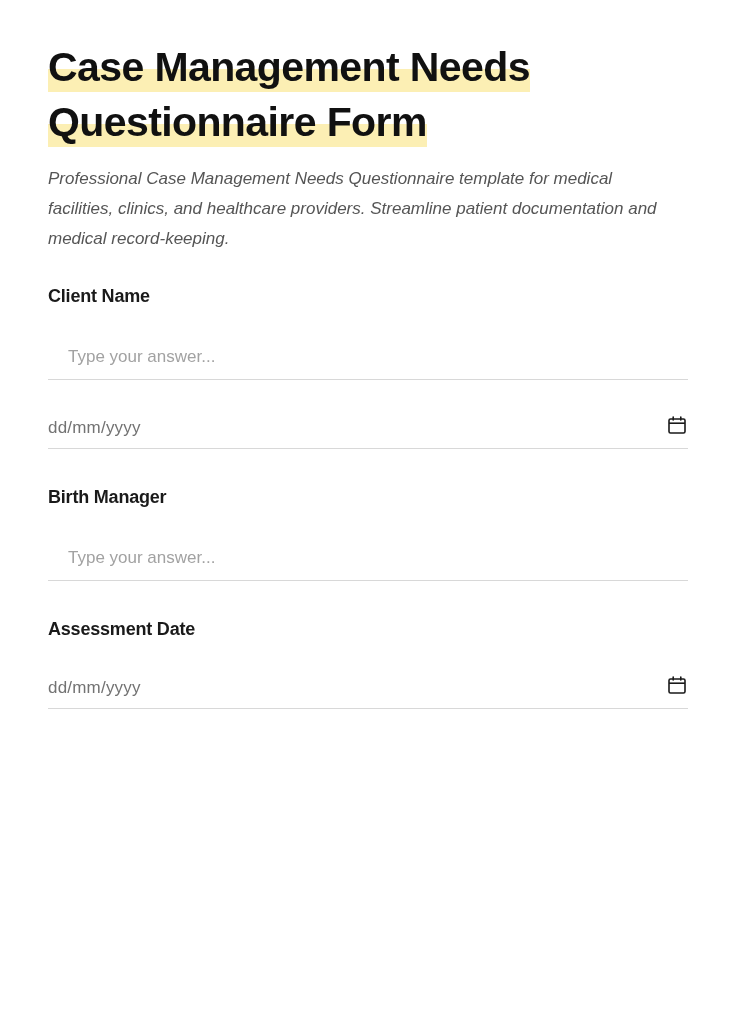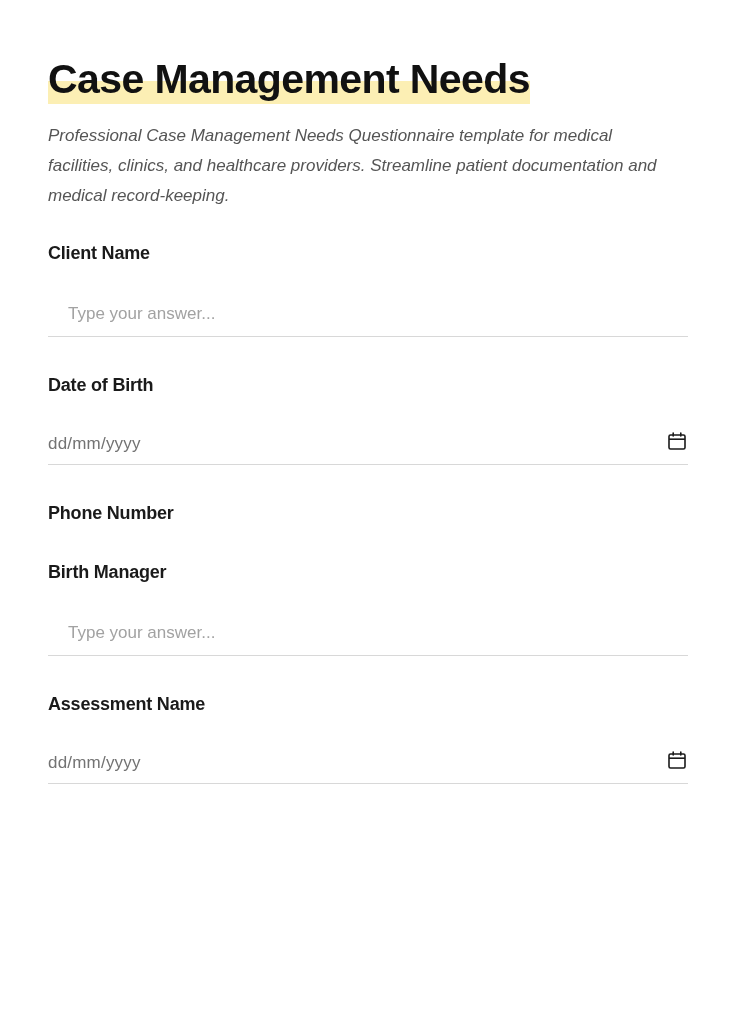--- a/index.html
+++ b/index.html
@@ -10,21 +10,21 @@
     font-family: "Liberation Sans", sans-serif;
   }
   body {
     width: 736px;
     min-height: 1024px;
     overflow: hidden;
   }
   .page {
     width: 736px;
     min-height: 1024px;
-    padding: 52px 48px 0 48px;
+    padding: 40px 48px 0 48px;
     background: #ffffff;
   }
 
   
   .form-title {
     font-size: 41px;
     line-height: 55px;
     font-weight: 800;
     letter-spacing: -0.6px;
     color: #111111;
@@ -98,59 +98,58 @@
     letter-spacing: 0.2px;
   }
 </style>
 </head>
 <body>
 
 <div class="page">
 
   <h1 class="form-title">
     <span class="hl">Case Management Needs</span><br>
+    <span class="hl">Questionnaire Form</span>
   </h1>
 
   <p class="form-desc">Professional Case Management Needs Questionnaire template for medical facilities, clinics, and healthcare providers. Streamline patient documentation and medical record-keeping.</p>
 
   <div class="field">
     <div class="field-label">Client Name</div>
     <div class="field-input-wrap">
       <input class="field-input" type="text" placeholder="Type your answer..." style="">
     </div>
   </div>
 
   <div class="field">
-    <div class="field-label">Date of Birth</div>
     <div class="field-input-wrap">
       <span class="date-text">dd/mm/yyyy</span>
       <span class="cal-icon">
         <svg viewBox="0 0 18 18" width="18" height="18" xmlns="http://www.w3.org/2000/svg">
           <rect x="1" y="3" width="16" height="14" rx="1.5" fill="none" stroke="#1a1a1a" stroke-width="1.6"></rect>
           <line x1="1" y1="7.2" x2="17" y2="7.2" stroke="#1a1a1a" stroke-width="1.6"></line>
           <line x1="5.2" y1="1" x2="5.2" y2="4" stroke="#1a1a1a" stroke-width="1.6" stroke-linecap="round"></line>
           <line x1="12.8" y1="1" x2="12.8" y2="4" stroke="#1a1a1a" stroke-width="1.6" stroke-linecap="round"></line>
         </svg>
       </span>
     </div>
   </div>
 
   <div class="field">
-    <div class="field-label">Phone Number</div>
   </div>
 
   <div class="field">
     <div class="field-label">Birth Manager</div>
     <div class="field-input-wrap">
       <input class="field-input" type="text" placeholder="Type your answer..." style="">
     </div>
   </div>
 
   <div class="field">
-    <div class="field-label">Assessment Name</div>
+    <div class="field-label">Assessment Date</div>
     <div class="field-input-wrap">
       <span class="date-text">dd/mm/yyyy</span>
       <span class="cal-icon">
         <svg viewBox="0 0 18 18" width="18" height="18" xmlns="http://www.w3.org/2000/svg">
           <rect x="1" y="3" width="16" height="14" rx="1.5" fill="none" stroke="#1a1a1a" stroke-width="1.6"></rect>
           <line x1="1" y1="7.2" x2="17" y2="7.2" stroke="#1a1a1a" stroke-width="1.6"></line>
           <line x1="5.2" y1="1" x2="5.2" y2="4" stroke="#1a1a1a" stroke-width="1.6" stroke-linecap="round"></line>
           <line x1="12.8" y1="1" x2="12.8" y2="4" stroke="#1a1a1a" stroke-width="1.6" stroke-linecap="round"></line>
         </svg>
       </span>

